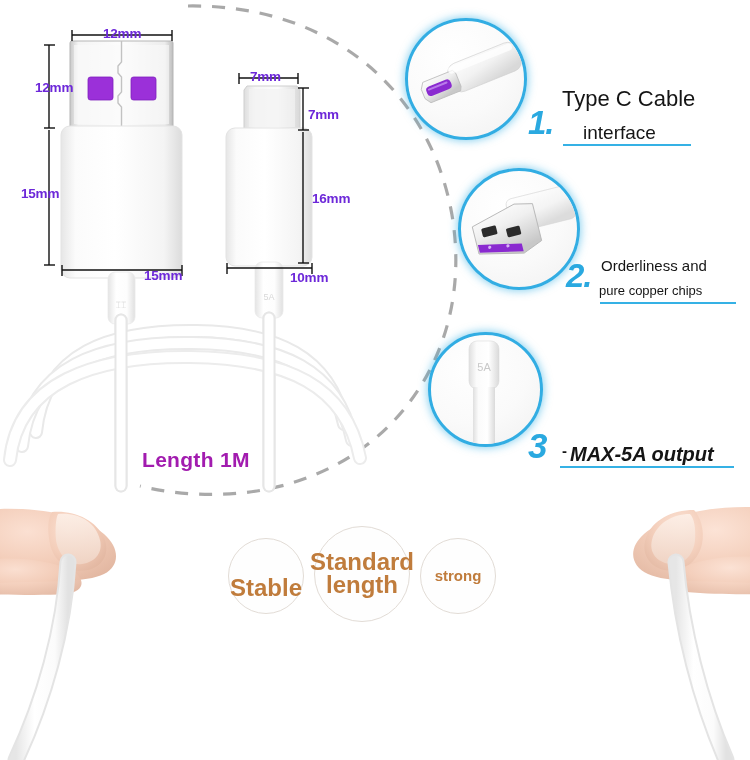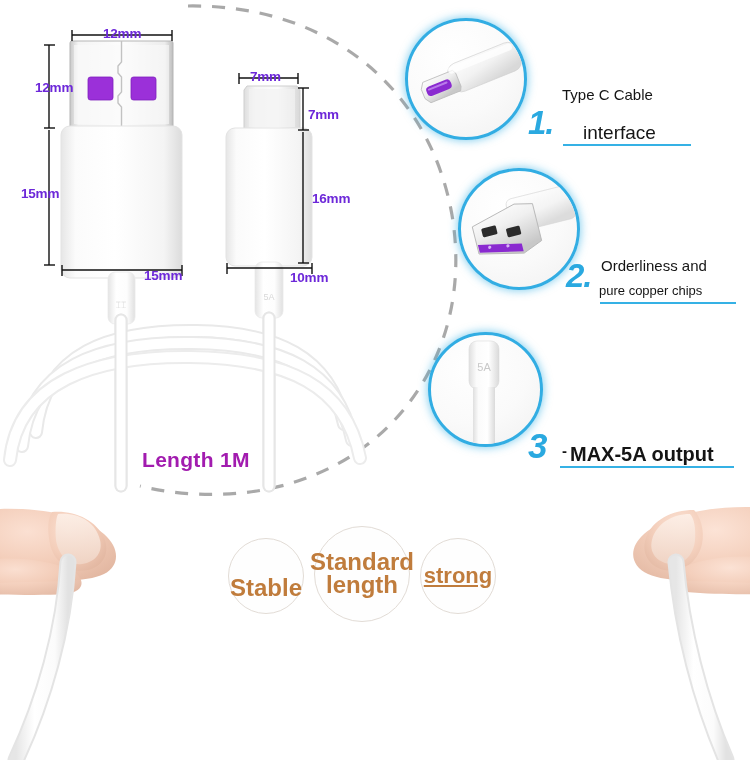--- a/index.html
+++ b/index.html
@@ -68,36 +68,36 @@
     position:absolute;
     font-family:"Liberation Sans", sans-serif;
     color:#151515;
     white-space:nowrap;
   }
   .uline{position:absolute;height:2px;background:#35b1e5;}
 
   
   #c1-ring{left:405px;top:18px;width:122px;height:122px;border:3px solid #32ade3;}
   #c1-num{left:528px;top:106px;font-size:33px;}
-  #c1-l1{left:562px;top:86px;font-size:15px;}
+  #c1-l1{left:562px;top:86px;font-size:22px;}
   #c1-l2{left:583px;top:122px;font-size:19px;}
   #c1-ul{left:563px;top:144px;width:128px;}
 
   
   #c2-ring{left:458px;top:168px;width:122px;height:122px;border:3px solid #32ade3;}
   #c2-num{left:566px;top:259px;font-size:33px;}
   #c2-l1{left:601px;top:257px;font-size:15px;}
   #c2-l2{left:599px;top:283px;font-size:13px;}
   #c2-ul{left:600px;top:302px;width:136px;}
 
   
   #c3-ring{left:428px;top:332px;width:115px;height:115px;border:3px solid #32ade3;}
   #c3-num{left:528px;top:428px;font-size:35px;}
   #c3-dot{left:562px;top:442px;font-size:15px;color:#151515;font-weight:700;}
-  #c3-l1{left:570px;top:443px;font-size:20px;font-weight:700;}
+  #c3-l1{left:570px;top:443px;font-size:20px;font-weight:700;font-style:italic;}
   #c3-ul{left:560px;top:466px;width:174px;}
 
   
   #bottom-panel{position:absolute;left:0;top:500px;width:750px;height:260px;background:#fff;overflow:hidden;}
 
   .badge{
     position:absolute;border-radius:50%;
     border:1px solid #e2dcd6;
     background:#fefefe;
     display:flex;align-items:center;justify-content:center;
@@ -109,21 +109,21 @@
     color:#c07c3c;
     text-align:center;
     line-height:0.95;
     white-space:nowrap;
   }
   #b1{left:228px;top:538px;width:76px;height:76px;}
   #b1 span{font-size:24px;margin-top:24px;}
   #b2{left:314px;top:526px;width:96px;height:96px;}
   #b2 span{font-size:24px;white-space:normal;width:110px;}
   #b3{left:420px;top:538px;width:76px;height:76px;}
-  #b3 span{font-size:22px;text-decoration:underline;}
+  #b3 span{font-size:15px;}
 </style>
 </head>
 <body>
 
 <div id="stage">
 
   <div id="top-panel">
 
     <svg class="svgfull" viewBox="0 0 750 500">
       <defs>

